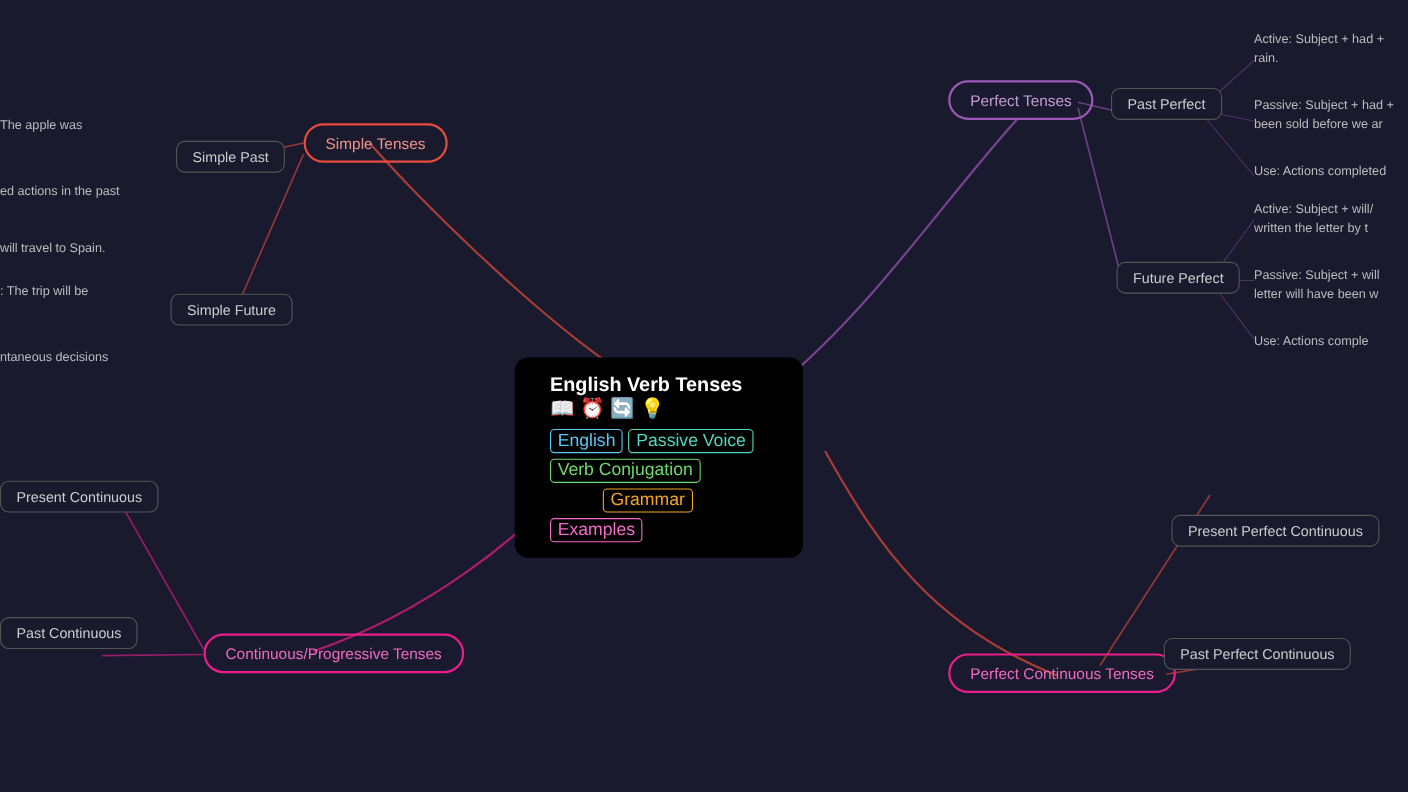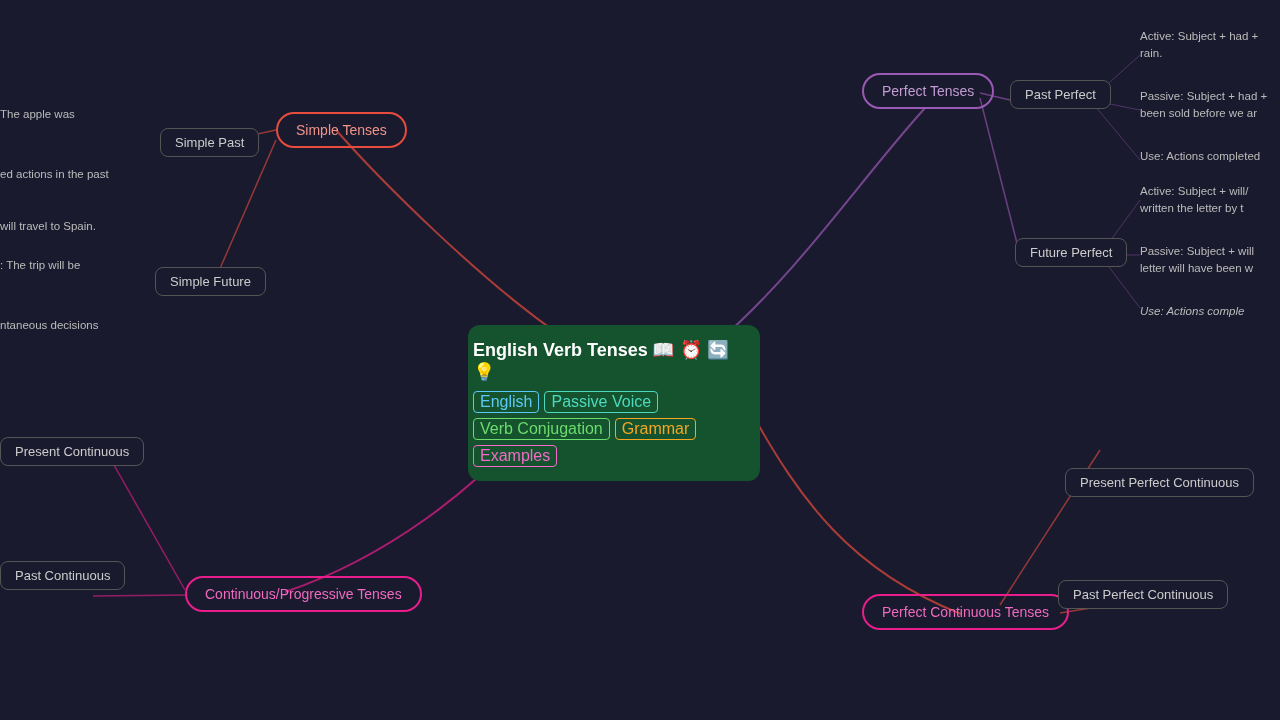--- a/index.html
+++ b/index.html
@@ -21,25 +21,25 @@
       z-index: 1;
     }
 
     .node {
       position: absolute;
       z-index: 2;
     }
 
     
     .central-node {
-      background: #14532d;
+      background: #000000;
       border-radius: 12px;
-      padding: 14px 5px;
+      padding: 14px 32px;
       color: white;
-      width: 292px;
+      width: 262px;
       left: 468px;
       top: 325px;
     }
     .central-node .title {
       font-size: 18px;
       font-weight: bold;
       margin-bottom: 8px;
     }
     .central-node .tags {
       display: flex;
@@ -48,21 +48,21 @@
     }
     .tag {
       border: 1px solid;
       border-radius: 4px;
       padding: 1px 6px;
       font-size: 16px;
     }
     .tag-blue { color: #5bc8f5; border-color: #5bc8f5; }
     .tag-teal { color: #4dd9c0; border-color: #4dd9c0; }
     .tag-green { color: #6ddb6d; border-color: #6ddb6d; }
-    .tag-orange { color: #f5a623; border-color: #f5a623; }
+    .tag-orange { color: #f5a623; border-color: #f5a623; margin-left: 48px; }
     .tag-pink { color: #f56aca; border-color: #f56aca; }
 
     
     .branch-node {
       border-radius: 20px;
       padding: 8px 18px;
       font-size: 14px;
       text-align: center;
       white-space: nowrap;
     }
@@ -295,15 +295,15 @@
   <span>Use: Actions completed</span>
 </div>
 <div class="text-node-right" style="top:183px; left:1140px;">
   <span>Active: Subject + will/</span>
   <br><span>written the letter by t</span>
 </div>
 <div class="text-node-right" style="top:243px; left:1140px;">
   <span>Passive: Subject + will</span>
   <br><span>letter will have been w</span>
 </div>
-<div class="text-node-right" style="top:303px; left:1140px;font-style:italic;">
+<div class="text-node-right" style="top:303px; left:1140px;">
   <span>Use: Actions comple</span>
 </div>
 
 </body></html>

